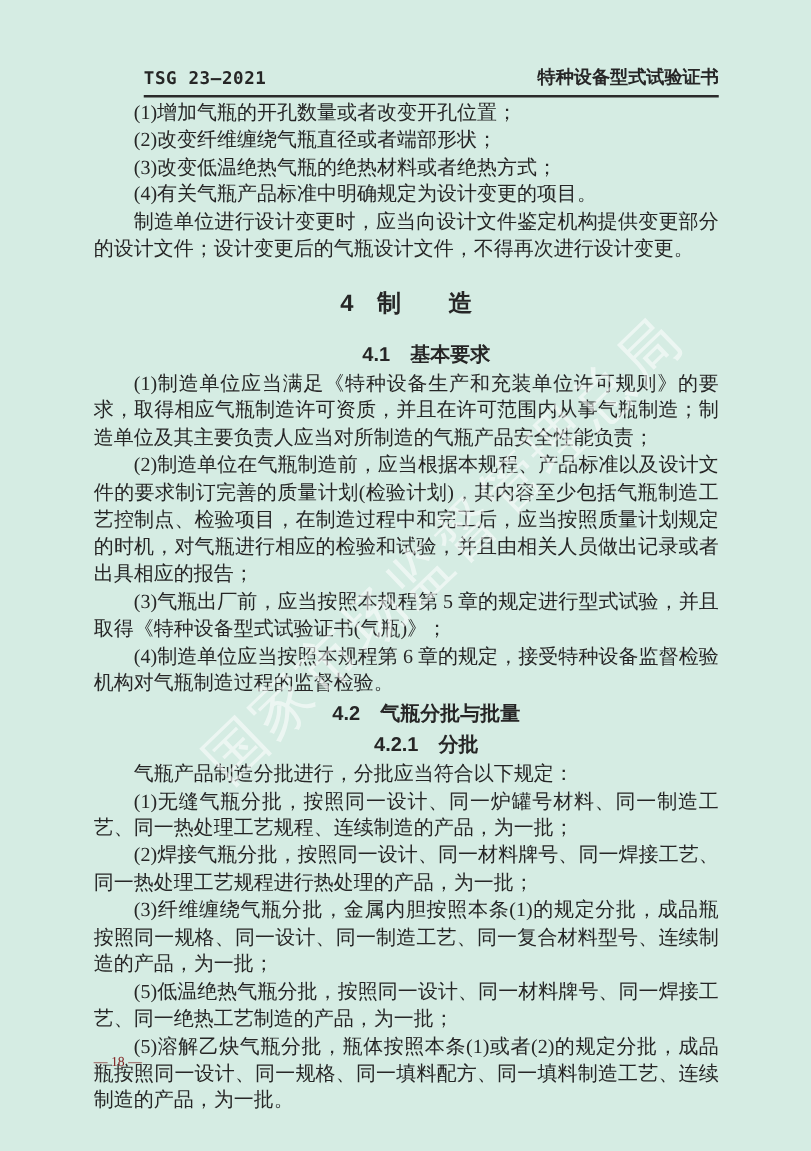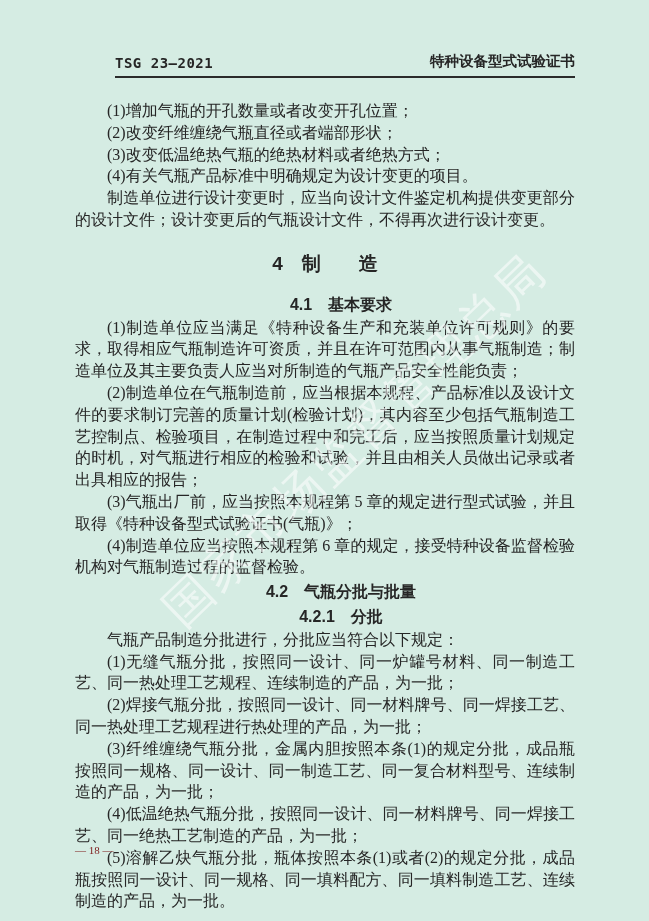--- a/index.html
+++ b/index.html
@@ -29,21 +29,21 @@
     font-size: 14px;
     font-weight: bold;
     letter-spacing: 0.5px;
   }
   .header-title {
     font-family: "Liberation Sans", "DejaVu Sans", sans-serif;
     font-size: 14.5px;
     font-weight: bold;
   }
   .doc-body {
-    margin-top: 22px;
+    margin-top: 2px;
     font-size: 16px;
     line-height: 21.8px;
     text-align: justify;
   }
   .para {
     text-indent: 2em;
     margin: 0;
   }
   .chapter-heading {
     text-align: center;
@@ -108,19 +108,19 @@
     <p class="para">(2)制造单位在气瓶制造前，应当根据本规程、产品标准以及设计文件的要求制订完善的质量计划(检验计划)，其内容至少包括气瓶制造工艺控制点、检验项目，在制造过程中和完工后，应当按照质量计划规定的时机，对气瓶进行相应的检验和试验，并且由相关人员做出记录或者出具相应的报告；</p>
     <p class="para">(3)气瓶出厂前，应当按照本规程第 5 章的规定进行型式试验，并且取得《特种设备型式试验证书(气瓶)》；</p>
     <p class="para">(4)制造单位应当按照本规程第 6 章的规定，接受特种设备监督检验机构对气瓶制造过程的监督检验。</p>
 
     <p class="section-heading">4.2　气瓶分批与批量</p>
     <p class="section-heading">4.2.1　分批</p>
     <p class="para">气瓶产品制造分批进行，分批应当符合以下规定：</p>
     <p class="para">(1)无缝气瓶分批，按照同一设计、同一炉罐号材料、同一制造工艺、同一热处理工艺规程、连续制造的产品，为一批；</p>
     <p class="para">(2)焊接气瓶分批，按照同一设计、同一材料牌号、同一焊接工艺、同一热处理工艺规程进行热处理的产品，为一批；</p>
     <p class="para">(3)纤维缠绕气瓶分批，金属内胆按照本条(1)的规定分批，成品瓶按照同一规格、同一设计、同一制造工艺、同一复合材料型号、连续制造的产品，为一批；</p>
-    <p class="para">(4)低温绝热气瓶分批，按照同一设计、同一材料牌号、同一焊接工艺、同一绝热工艺制造的产品，为一批；</p>
+    <p class="para">(5)低温绝热气瓶分批，按照同一设计、同一材料牌号、同一焊接工艺、同一绝热工艺制造的产品，为一批；</p>
     <p class="para">(5)溶解乙炔气瓶分批，瓶体按照本条(1)或者(2)的规定分批，成品瓶按照同一设计、同一规格、同一填料配方、同一填料制造工艺、连续制造的产品，为一批。</p>
   </div>
 
 </div>
 
 <div class="page-footer">— 18 —</div>
 
 </body></html>

